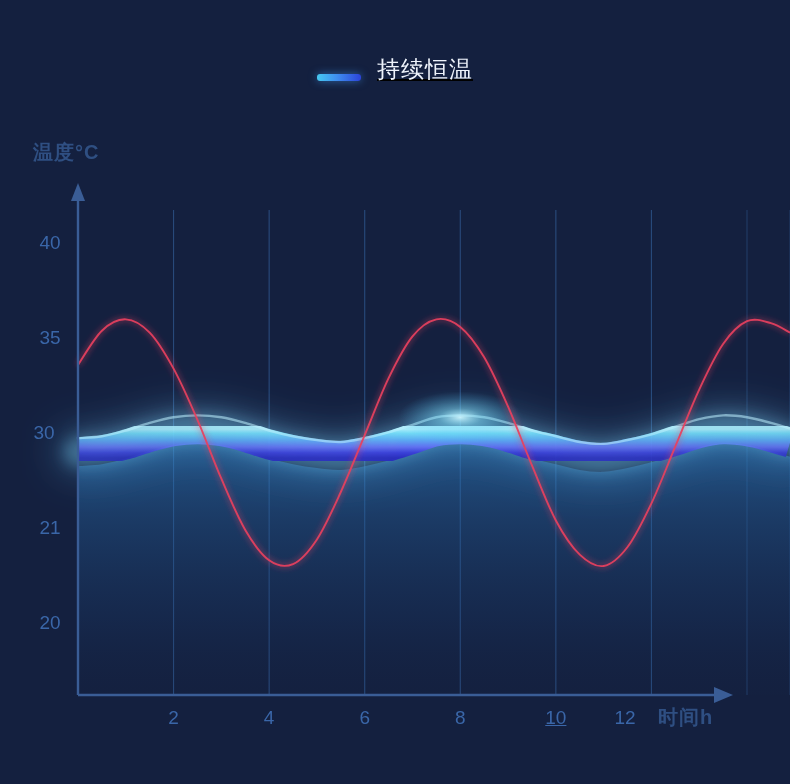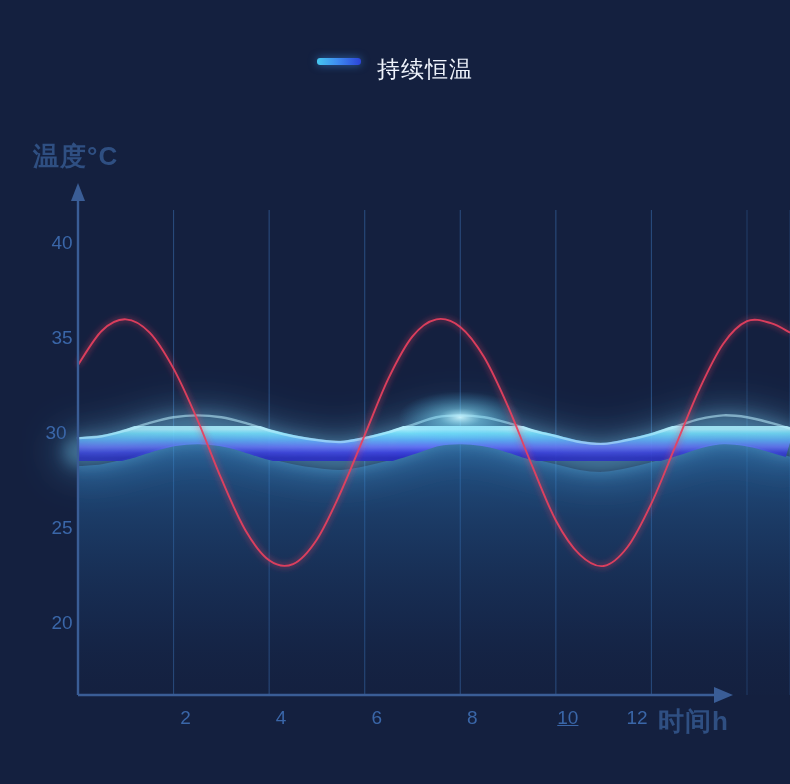--- a/index.html
+++ b/index.html
@@ -17,43 +17,43 @@
       radial-gradient(ellipse 520px 240px at 430px 430px, rgba(60,140,220,0.20), rgba(20,32,63,0) 70%),
       radial-gradient(ellipse 900px 420px at 400px 560px, rgba(34,86,150,0.22), rgba(20,32,63,0) 72%),
       linear-gradient(180deg,#16223f 0%,#132murky 0%,#132040 55%,#15223f 100%);
     pointer-events:none;
   }
   
   #legend{
     position:absolute;left:0;right:0;top:58px;
     display:flex;justify-content:center;align-items:center;gap:54px;
   }
-  .legend-item{display:flex;align-items:flex-start;gap:16px;}
+  .legend-item{display:flex;align-items:flex-end;gap:16px;text-decoration:underline;}
   .legend-swatch-blue{
     width:44px;height:7px;border-radius:3px;
     background:linear-gradient(90deg,#46c8f0 0%,#3f8ef0 45%,#2b43d8 100%);
     box-shadow:0 0 8px rgba(70,160,255,.55);
   }
   .legend-swatch-red{
     width:44px;height:3px;border-radius:2px;
     background:#e8405e;
     box-shadow:0 0 7px rgba(232,64,94,.6);
   }
   .legend-label{
     color:#eef3fb;font-size:23px;letter-spacing:1px;line-height:1;
   }
   
   .axis-title{
-    position:absolute;color:#2f4f82;font-size:26px;font-weight:bold;letter-spacing:1px;
+    position:absolute;color:#2f4f82;font-size:20px;font-weight:bold;letter-spacing:1px;
   }
   #y-axis-title{left:33px;top:139px;}
   #x-axis-title{left:658px;top:704px;}
   .tick-label{
     position:absolute;color:#3a66a8;font-size:19px;
-    transform:translate(-50%,-50%);white-space:nowrap;margin-left:12px;
+    transform:translate(-50%,-50%);white-space:nowrap;
   }
   #chart-svg{position:absolute;left:0;top:0;}
 </style>
 </head>
 <body>
 
 <div id="stage">
   <div id="ambient"></div>
 
   <div id="legend">
@@ -169,18 +169,18 @@
   </svg>
 
   <div id="tick-layer">
       <div class="tick-label" style="left: 173.57px; top: 718px;">2</div>
       <div class="tick-label" style="left: 269.141px; top: 718px;">4</div>
       <div class="tick-label" style="left: 364.711px; top: 718px;">6</div>
       <div class="tick-label" style="left: 460.282px; top: 718px;">8</div>
       <div class="tick-label" style="left: 555.852px; top: 718px; text-decoration: underline;">10</div>
       <div class="tick-label" style="left: 625px; top: 718px;">12</div>
       <div class="tick-label" style="left: 50px; top: 622.901px;">20</div>
-      <div class="tick-label" style="left: 50px; top: 528.034px;">25</div>
+      <div class="tick-label" style="left: 50px; top: 528.034px;">21</div>
       <div class="tick-label" style="left: 44px; top: 433.167px;">30</div>
       <div class="tick-label" style="left: 50px; top: 338.3px;">35</div>
       <div class="tick-label" style="left: 50px; top: 243.433px;">40</div>
     </div>
 </div>
 
 </body></html>

